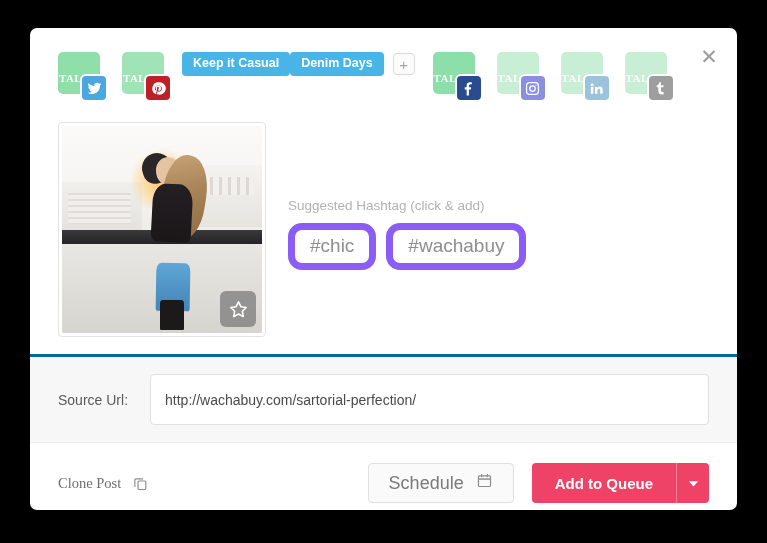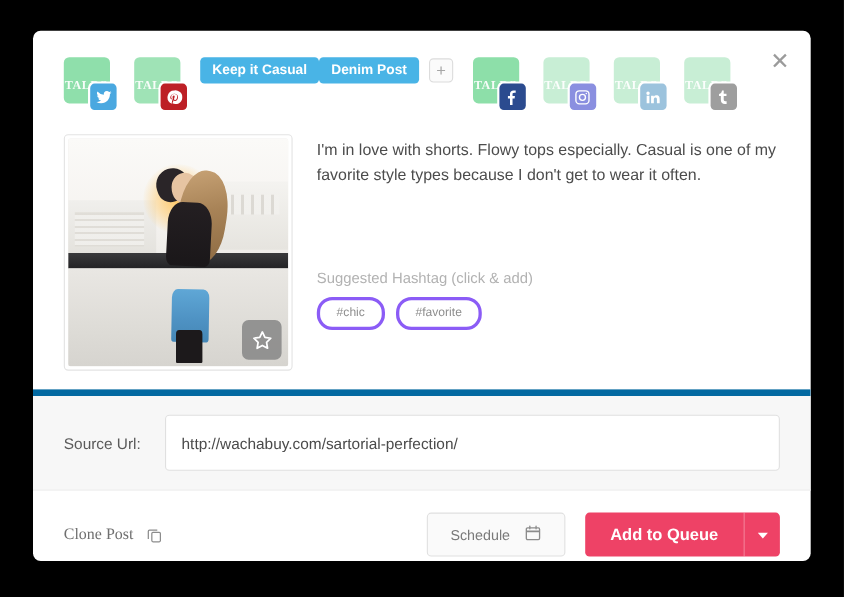--- a/index.html
+++ b/index.html
@@ -292,36 +292,36 @@
     font-family: "Liberation Sans", sans-serif;
   }
 
   .hashtag-row {
     margin-top: 10px;
     display: flex;
     gap: 10px;
   }
 
   .hashtag-pill {
-    border: 3px solid #8b5cf6;
+    border: 7px solid #8b5cf6;
     border-radius: 14px;
     padding: 5px 15px 6px 15px;
-    font-size: 11px;
+    font-size: 19px;
     color: #8e8e8e;
     background: #ffffff;
     cursor: pointer;
     line-height: 1.15;
     font-family: "Liberation Sans", sans-serif;
   }
 
   
   .source-band {
     margin-top: 17px;
     background: #f7f7f7;
-    border-top: 6px solid #0369a1;
+    border-top: 3px solid #0369a1;
     border-bottom: 1px solid #eeeeee;
     padding: 17px 28px;
     display: flex;
     align-items: center;
   }
 
   .source-label {
     font-size: 14px;
     color: #5a5a5a;
     margin-right: 22px;
@@ -366,21 +366,21 @@
     display: flex;
     align-items: center;
     justify-content: center;
     gap: 12px;
     height: 40px;
     padding: 0 20px;
     border: 1px solid #e0e0e0;
     border-radius: 4px;
     background: #fafafa;
     color: #7a7a7a;
-    font-size: 13px;
+    font-size: 18px;
     cursor: pointer;
     margin-right: 18px;
     box-sizing: border-box;
     font-family: "Liberation Sans", sans-serif;
   }
 
   .btn-queue {
     display: flex;
     align-items: stretch;
     height: 40px;
@@ -437,21 +437,21 @@
               <path d="M12 2a10 10 0 0 0-3.6 19.3c-.1-.8-.1-2 .1-2.9l1.2-5.1s-.3-.6-.3-1.5c0-1.4.8-2.5 1.8-2.5.9 0 1.3.6 1.3 1.4 0 .9-.6 2.2-.9 3.4-.2 1 .5 1.8 1.5 1.8 1.8 0 3.1-2.3 3.1-5.1 0-2.1-1.4-3.7-4-3.7a4.6 4.6 0 0 0-4.8 4.6c0 .9.3 1.5.8 2 .1.1.1.2.1.3l-.2.9c0 .2-.2.2-.4.2-1.1-.5-1.6-1.8-1.6-3.2 0-2.4 2-5.3 6-5.3 3.2 0 5.3 2.3 5.3 4.8 0 3.3-1.8 5.8-4.5 5.8-.9 0-1.8-.5-2.1-1.1l-.6 2.3c-.2.8-.7 1.7-1.1 2.3A10 10 0 1 0 12 2z"></path>
             </svg>
         </div>
       </div>
 
       <div class="tag-group">
         <div class="tag-line">
           <div class="tag-pill">Keep it Casual</div>
         </div>
         <div class="tag-line">
-          <div class="tag-pill">Denim Post</div>
+          <div class="tag-pill">Denim Days</div>
           <div class="tag-add">+</div>
         </div>
       </div>
 
       <div class="account">
         <div class="account-tile" style="background:#8ddfa9">
           <span class="tile-text">TALBO</span>
         </div>
         <div class="badge" style="background:#2b4b8f">
           <svg width="15" height="15" viewBox="0 0 24 24" fill="#ffffff">
@@ -514,26 +514,25 @@
           <div class="person-leg"></div>
         </div>
         <div class="star-btn">
           <svg width="21" height="21" viewBox="0 0 24 24" fill="none" stroke="#ffffff" stroke-width="1.8" stroke-linejoin="round">
             <path d="M12 3.2l2.7 5.6 6.1.9-4.4 4.3 1 6.1-5.4-2.9-5.4 2.9 1-6.1L3.2 9.7l6.1-.9z"></path>
           </svg>
         </div>
       </div>
 
       <div class="content-col">
-        <div class="post-text">I'm in love with shorts. Flowy tops especially. Casual is one of my favorite style types because I don't get to wear it often.</div>
 
         <div class="hashtag-label">Suggested Hashtag (click &amp; add)</div>
         <div class="hashtag-row">
           <div class="hashtag-pill">#chic</div>
-          <div class="hashtag-pill">#favorite</div>
+          <div class="hashtag-pill">#wachabuy</div>
         </div>
       </div>
     </div>
 
     <div class="source-band">
       <div class="source-label">Source Url:</div>
       <input class="source-input" type="text" value="http://wachabuy.com/sartorial-perfection/" style="">
     </div>
 
     <div class="footer">

